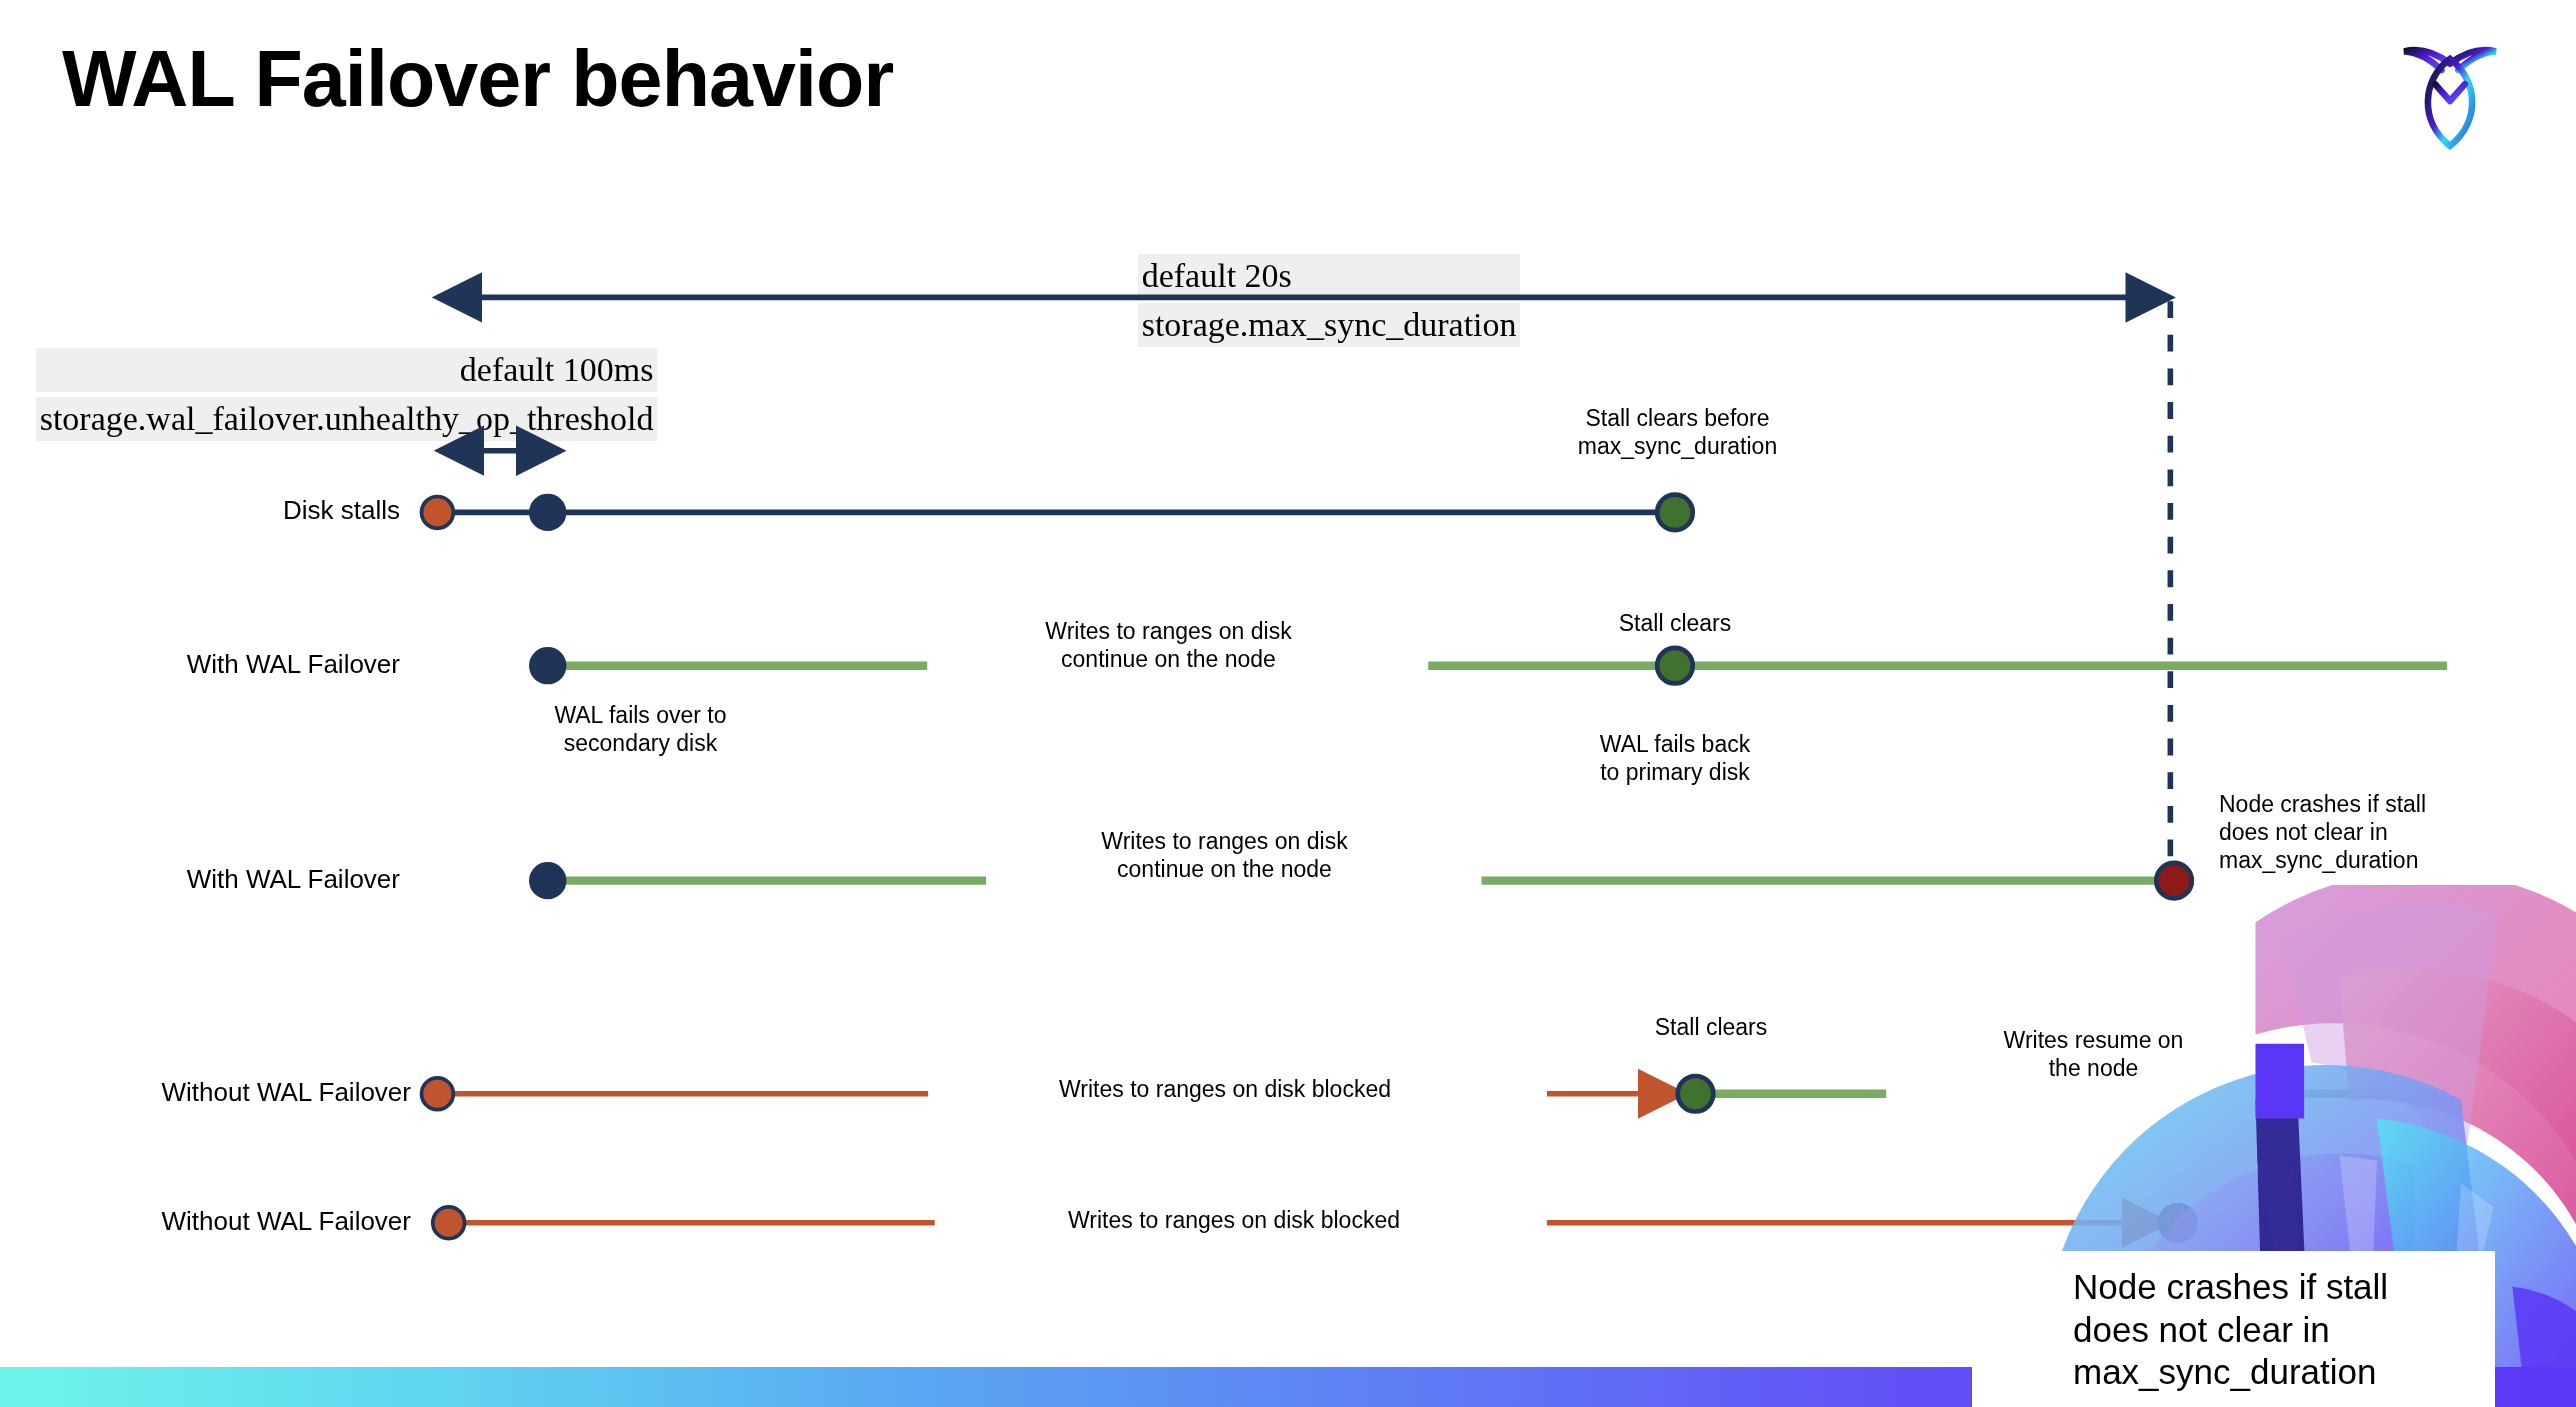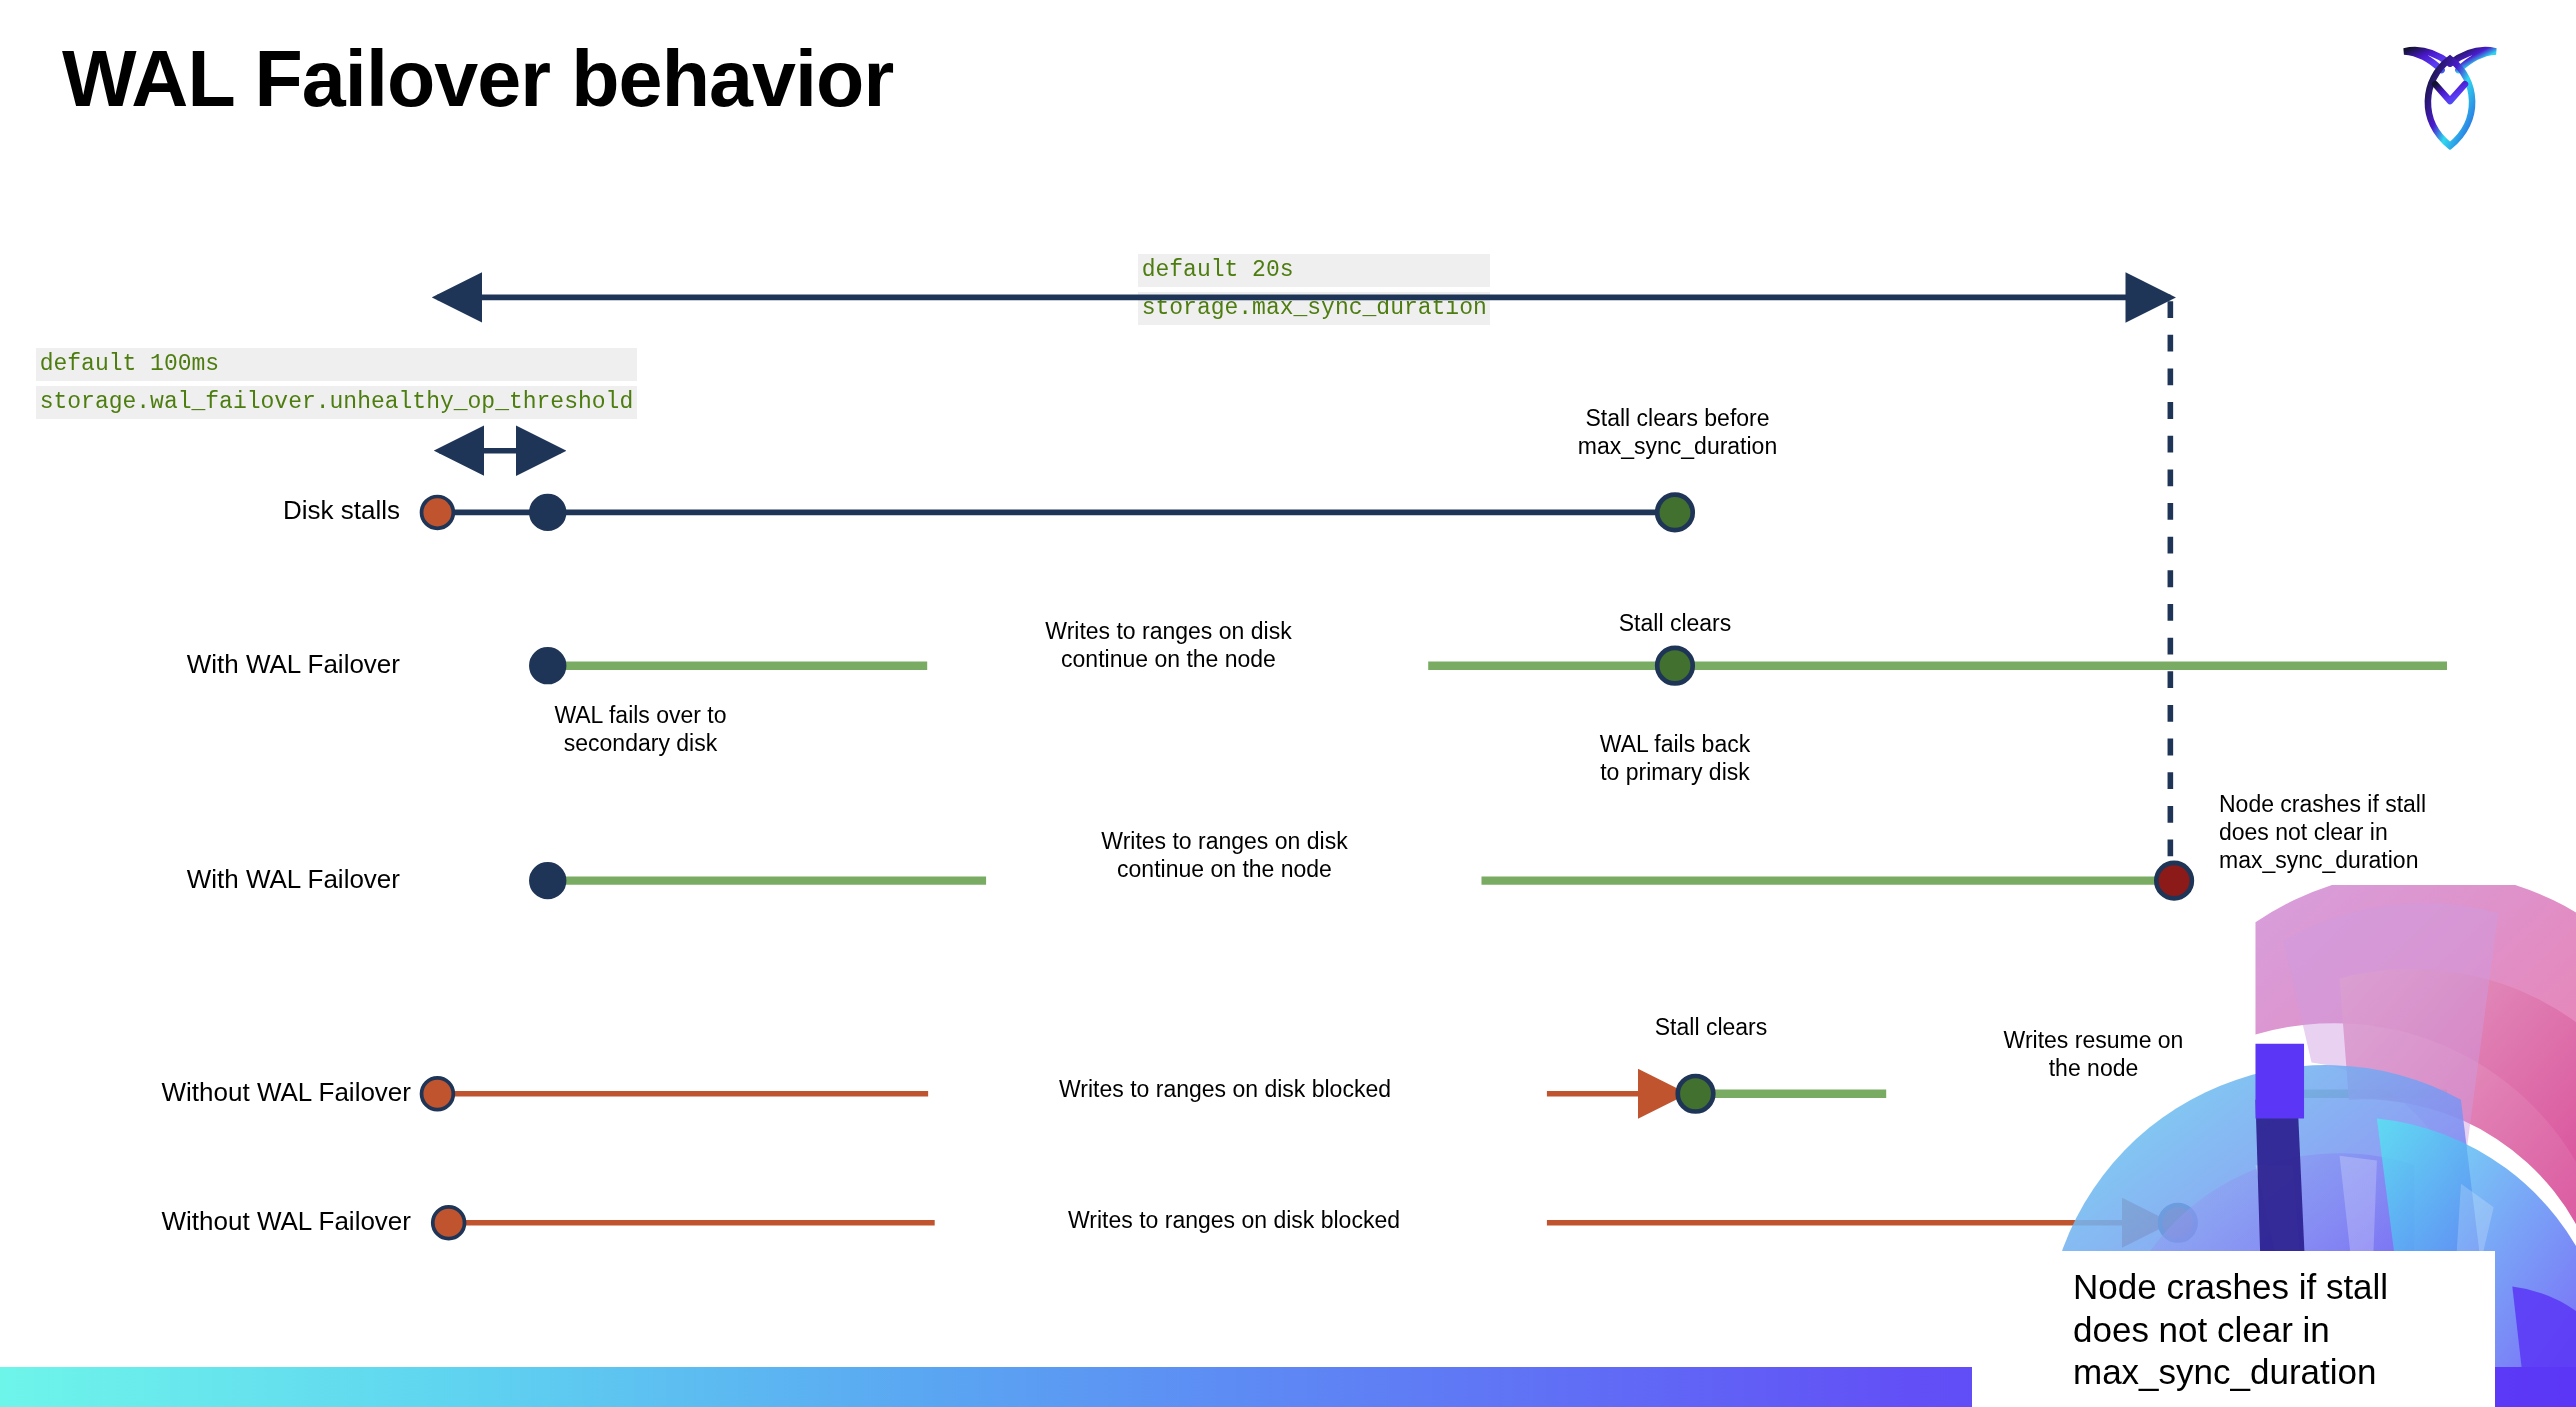--- a/index.html
+++ b/index.html
@@ -17,21 +17,21 @@
     position:absolute;left:62px;top:39px;
     font-size:79px;font-weight:bold;color:#000000;
     letter-spacing:-0.9px;line-height:1.0;
     white-space:nowrap;
   }
 
   
   .logo{position:absolute;left:2389px;top:28px;width:122px;height:131px;}
 
   
-  .codeblock{position:absolute;font-family:Liberation Mono, monospace;font-size:23px;color:#4d7c0f;line-height:1.0;}
+  .codeblock{position:absolute;font-family:Liberation Serif, serif;font-size:34px;color:#000000;line-height:1.0;}
   .codeblock span{display:inline-block;background:#efefef;padding:4.7px 3.7px 5.6px 3.7px;white-space:nowrap;}
   .codeblock .ln{display:block;margin-bottom:4.7px;}
 
   
   .canvas{position:absolute;left:0;top:0;width:2576px;height:1408px;}
 
   
   .lbl{position:absolute;color:#000;font-size:23px;line-height:1.22;font-family:"Liberation Sans", sans-serif;}
   .lbl.c{text-align:center;}
   .lbl.l{text-align:left;}
@@ -79,21 +79,21 @@
       <path d="M49 60 L65 78 L81 60" fill="none" stroke="url(#lg1)" stroke-width="7" stroke-linecap="round" stroke-linejoin="round"></path>
       <path d="M65 78 L65 122" fill="none" stroke="url(#lg1)" stroke-width="7" stroke-linecap="round"></path>
     </svg>
   </div>
 
   <div class="codeblock" style="left:1138px;top:254px;">
     <span class="ln">default 20s</span>
     <span class="ln">storage.max_sync_duration</span>
   </div>
 
-  <div class="codeblock" style="left:36px;top:348px;">
+  <div class="codeblock" style="left:36px;top:348px;text-align:right;">
     <span class="ln">default 100ms</span>
     <span class="ln">storage.wal_failover.unhealthy_op_threshold</span>
   </div>
 
   <svg class="canvas" viewBox="0 0 2756 1506">
     <defs>
       <marker id="navyArrowEnd" markerWidth="9" markerHeight="9" refX="8" refY="4.5" orient="auto" markerUnits="strokeWidth">
         <path d="M0,0 L9,4.5 L0,9 z" fill="#1F3557"></path>
       </marker>
       <marker id="navyArrowStart" markerWidth="9" markerHeight="9" refX="1" refY="4.5" orient="auto" markerUnits="strokeWidth">

